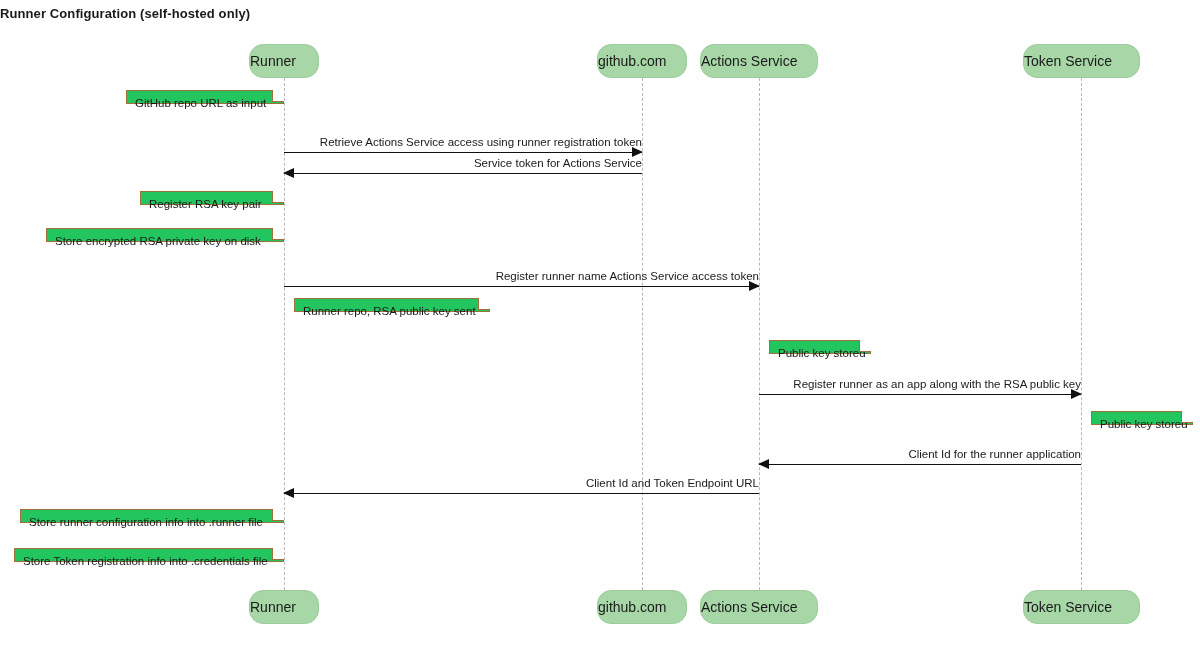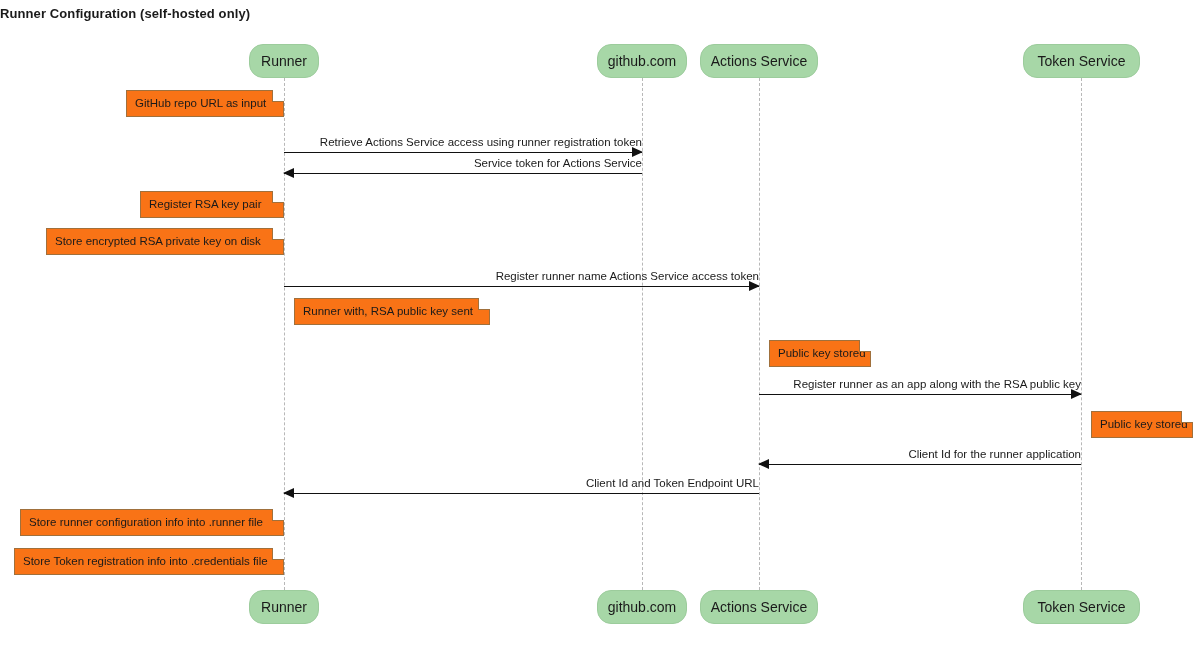--- a/index.html
+++ b/index.html
@@ -34,31 +34,30 @@
     border-left: 1px dashed #b8b8b8;
   }
   .participant {
     position: absolute;
     box-sizing: border-box;
     background: #a7d7a7;
     border: 1px solid #9ccc9c;
     border-radius: 14px;
     height: 34px;
     line-height: 32px;
-    text-align: center;
     font-size: 14px;
     color: #1a1a1a;
     white-space: nowrap;
   }
   .note {
     position: absolute;
     box-sizing: border-box;
-    background: #f97316;
+    background: #22c55e;
     border: 1px solid #a0703c;
-    height: 27px;
+    height: 14px;
     line-height: 25px;
     font-size: 11.5px;
     color: #1a1a1a;
     padding: 0 8px;
     white-space: nowrap;
   }
   .note .fold {
     position: absolute;
     top: -1px;
     right: -1px;
@@ -148,21 +147,21 @@
       <div class="msg to-left" style="left: 284px; width: 475px; top: 493px;">
         <span class="line"></span>
         <span class="head"></span>
         <span class="label">Client Id and Token Endpoint URL</span>
       </div>
     </div>
   <div id="notes-layer">
       <div class="note" style="left: 126px; width: 158px; top: 90px;"><span>GitHub repo URL as input</span><span class="fold"></span></div>
       <div class="note" style="left: 140px; width: 144px; top: 191px;"><span>Register RSA key pair</span><span class="fold"></span></div>
       <div class="note" style="left: 46px; width: 238px; top: 228px;"><span>Store encrypted RSA private key on disk</span><span class="fold"></span></div>
-      <div class="note" style="left: 294px; width: 196px; top: 298px;"><span>Runner with, RSA public key sent</span><span class="fold"></span></div>
+      <div class="note" style="left: 294px; width: 196px; top: 298px;"><span>Runner repo, RSA public key sent</span><span class="fold"></span></div>
       <div class="note" style="left: 769px; width: 102px; top: 340px;"><span>Public key stored</span><span class="fold"></span></div>
       <div class="note" style="left: 1091px; width: 102px; top: 411px;"><span>Public key stored</span><span class="fold"></span></div>
       <div class="note" style="left: 20px; width: 264px; top: 509px;"><span>Store runner configuration info into .runner file</span><span class="fold"></span></div>
       <div class="note" style="left: 14px; width: 270px; top: 548px;"><span>Store Token registration info into .credentials file</span><span class="fold"></span></div>
     </div>
   <div id="participants-layer">
       <div class="participant" style="left: 249px; width: 70px; top: 44px;"><span>Runner</span></div>
       <div class="participant" style="left: 597px; width: 90px; top: 44px;"><span>github.com</span></div>
       <div class="participant" style="left: 700px; width: 118px; top: 44px;"><span>Actions Service</span></div>
       <div class="participant" style="left: 1023px; width: 117px; top: 44px;"><span>Token Service</span></div>

